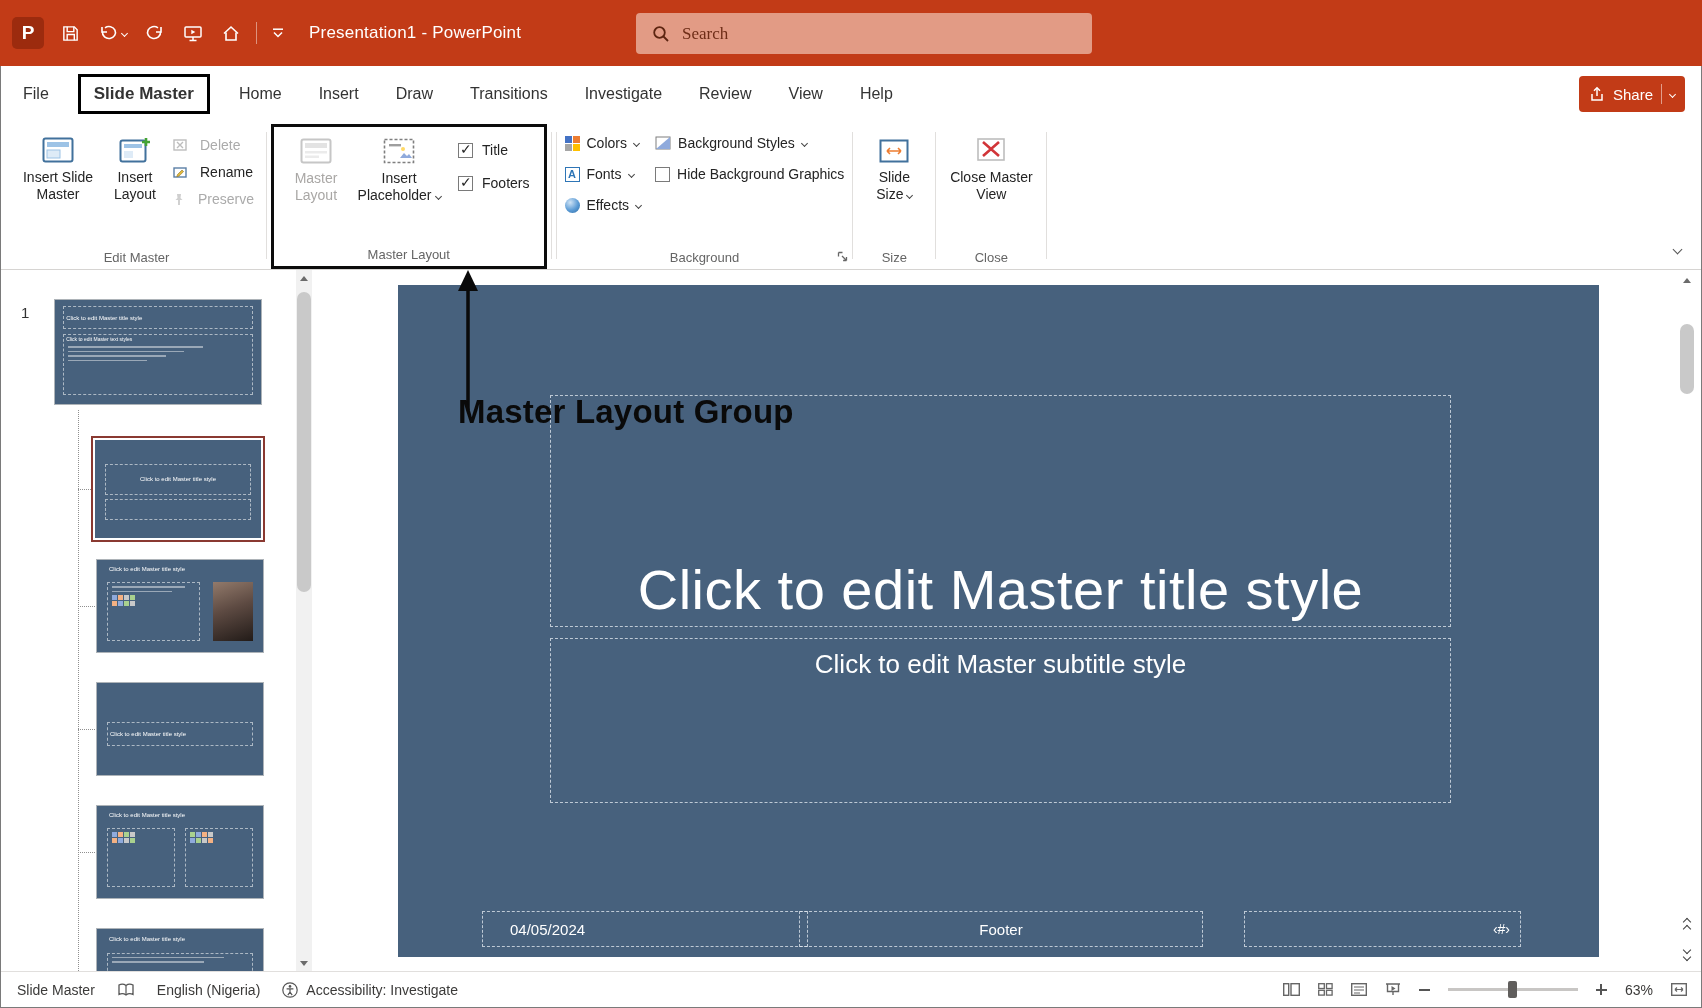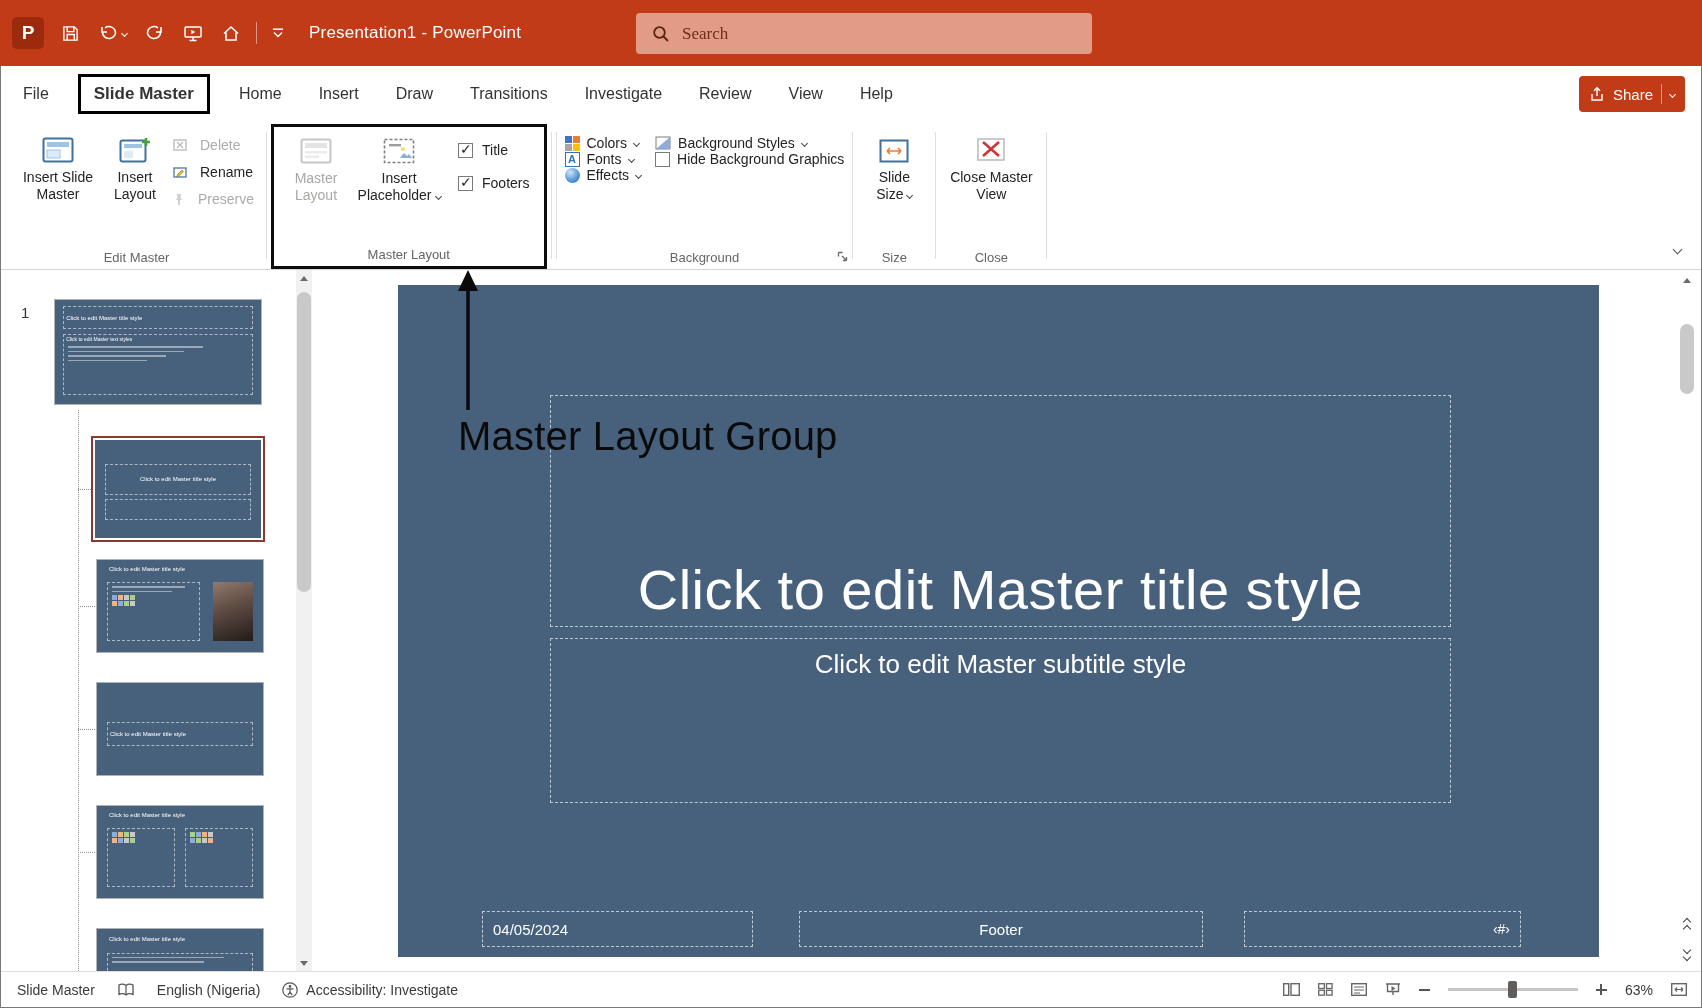--- a/index.html
+++ b/index.html
@@ -54,21 +54,21 @@
   .blabel{display:block}
   .blabel .chev{margin-left:4px;margin-bottom:1px;color:#444}
   .smallcol{display:flex;flex-direction:column;padding:9px 4px 0;gap:11px}
   .smallbtn{display:flex;align-items:center;gap:13px;font-size:14px;white-space:nowrap}
   .smallbtn.disabled{color:#ABABAB}
   .checkcol{display:flex;flex-direction:column;gap:17px;padding:13px 6px 0 10px}
   .checkrow{display:flex;align-items:center;gap:9px;font-size:14px;white-space:nowrap}
   .checkbox{width:15px;height:15px;border:1.4px solid #7a7a7a;background:#fff;position:relative;flex:0 0 auto}
   .checkbox.checked::after{content:"\2713";position:absolute;left:1px;top:-3px;font-size:14px;color:#222}
   .bgcols{display:flex;gap:14px}
-  .bgcol{display:flex;flex-direction:column;padding-top:7px}
+  .bgcol{display:flex;flex-direction:column;gap:15px;padding-top:7px}
   .bgrow{display:flex;align-items:center;gap:7px;font-size:14px;white-space:nowrap}
   .bgrow .chev{color:#444}
   .launcher{position:absolute;right:-4px;bottom:4px}
   .collapse{position:absolute;right:20px;bottom:12px;color:#555}
 
   
   .ic-themes{display:flex;flex-direction:column;align-items:center;gap:2px}
   .ic-themes .aa{font-size:19px;color:#404040;line-height:1;letter-spacing:-1px}
   .ic-themes .dots{display:flex;gap:1px}
   .ic-themes .dots i{width:5px;height:5px;display:block}
@@ -98,30 +98,30 @@
   .tri-down{width:0;height:0;border-left:4px solid transparent;border-right:4px solid transparent;border-top:5px solid #6b6b6b}
   .pthumb{position:absolute;left:1px;top:22px;width:14px;height:300px;background:#C9C9C9;border-radius:7px}
 
   .canvas{flex:1;position:relative}
   .slide{position:absolute;left:71px;top:15px;width:1201px;height:672px;background:var(--slide-background)}
   .ph{position:absolute;border:1px dashed rgba(230,236,243,.75);color:#fff}
   .title-ph{left:152px;top:110px;width:901px;height:232px;display:flex;align-items:flex-end;justify-content:center;padding-bottom:4px}
   .title-ph .txt{font-size:56px;font-weight:300;letter-spacing:.5px;white-space:nowrap}
   .subtitle-ph{left:152px;top:353px;width:901px;height:165px;display:flex;justify-content:center;padding-top:10px}
   .subtitle-ph .txt{font-size:26px}
-  .date-ph{left:84px;top:626px;width:271px;height:36px;display:flex;align-items:center;padding-left:10px;font-size:15px}
+  .date-ph{left:84px;top:626px;width:326px;height:36px;display:flex;align-items:center;padding-left:27px;font-size:15px}
   .footer-ph{left:401px;top:626px;width:404px;height:36px;display:flex;align-items:center;justify-content:center;font-size:15px}
   .num-ph{left:846px;top:626px;width:277px;height:36px;display:flex;align-items:center;justify-content:flex-end;padding-right:10px;font-size:14px}
   .cscroll{position:absolute;right:6px;top:2px;width:16px;height:697px}
   .cthumb{position:absolute;left:1px;top:52px;width:14px;height:70px;background:#C9C9C9;border-radius:7px}
   .cbtn{position:absolute;left:0;width:16px;height:24px;display:flex;flex-direction:column;align-items:center;justify-content:center;gap:1px;color:#3f3f3f}
   .cbtn .chev{width:6px;height:6px;border-width:1.5px}
 
   
-  .ann-text{position:absolute;left:458px;top:414px;font-size:40px;font-weight:400;color:var(--annotation);letter-spacing:.2px;white-space:nowrap;z-index:40;pointer-events:none}
+  .ann-text{position:absolute;left:458px;top:393px;font-size:33px;font-weight:700;color:var(--annotation);letter-spacing:.2px;white-space:nowrap;z-index:40;pointer-events:none}
   .ann-arrow{position:absolute;left:450px;top:270px;z-index:40;pointer-events:none}
 
   
   .statusbar{flex:0 0 36px;border-top:1px solid #E1DFDD;display:flex;align-items:center;padding:0 14px 0 16px;font-size:14px;color:#3b3a39;background:#fff}
   .sb-left{display:flex;align-items:center;gap:22px}
   .sb-right{margin-left:auto;display:flex;align-items:center;gap:18px}
   .sb-item{display:flex;align-items:center;gap:8px;white-space:nowrap}
   .zoom-track{width:130px;height:3px;background:#C8C6C4;position:relative}
   .zoom-thumb{position:absolute;left:60px;top:-7px;width:9px;height:17px;background:#605E5C;border-radius:2px}
   .zminus{width:11px;height:2px;background:#555;display:inline-block}

